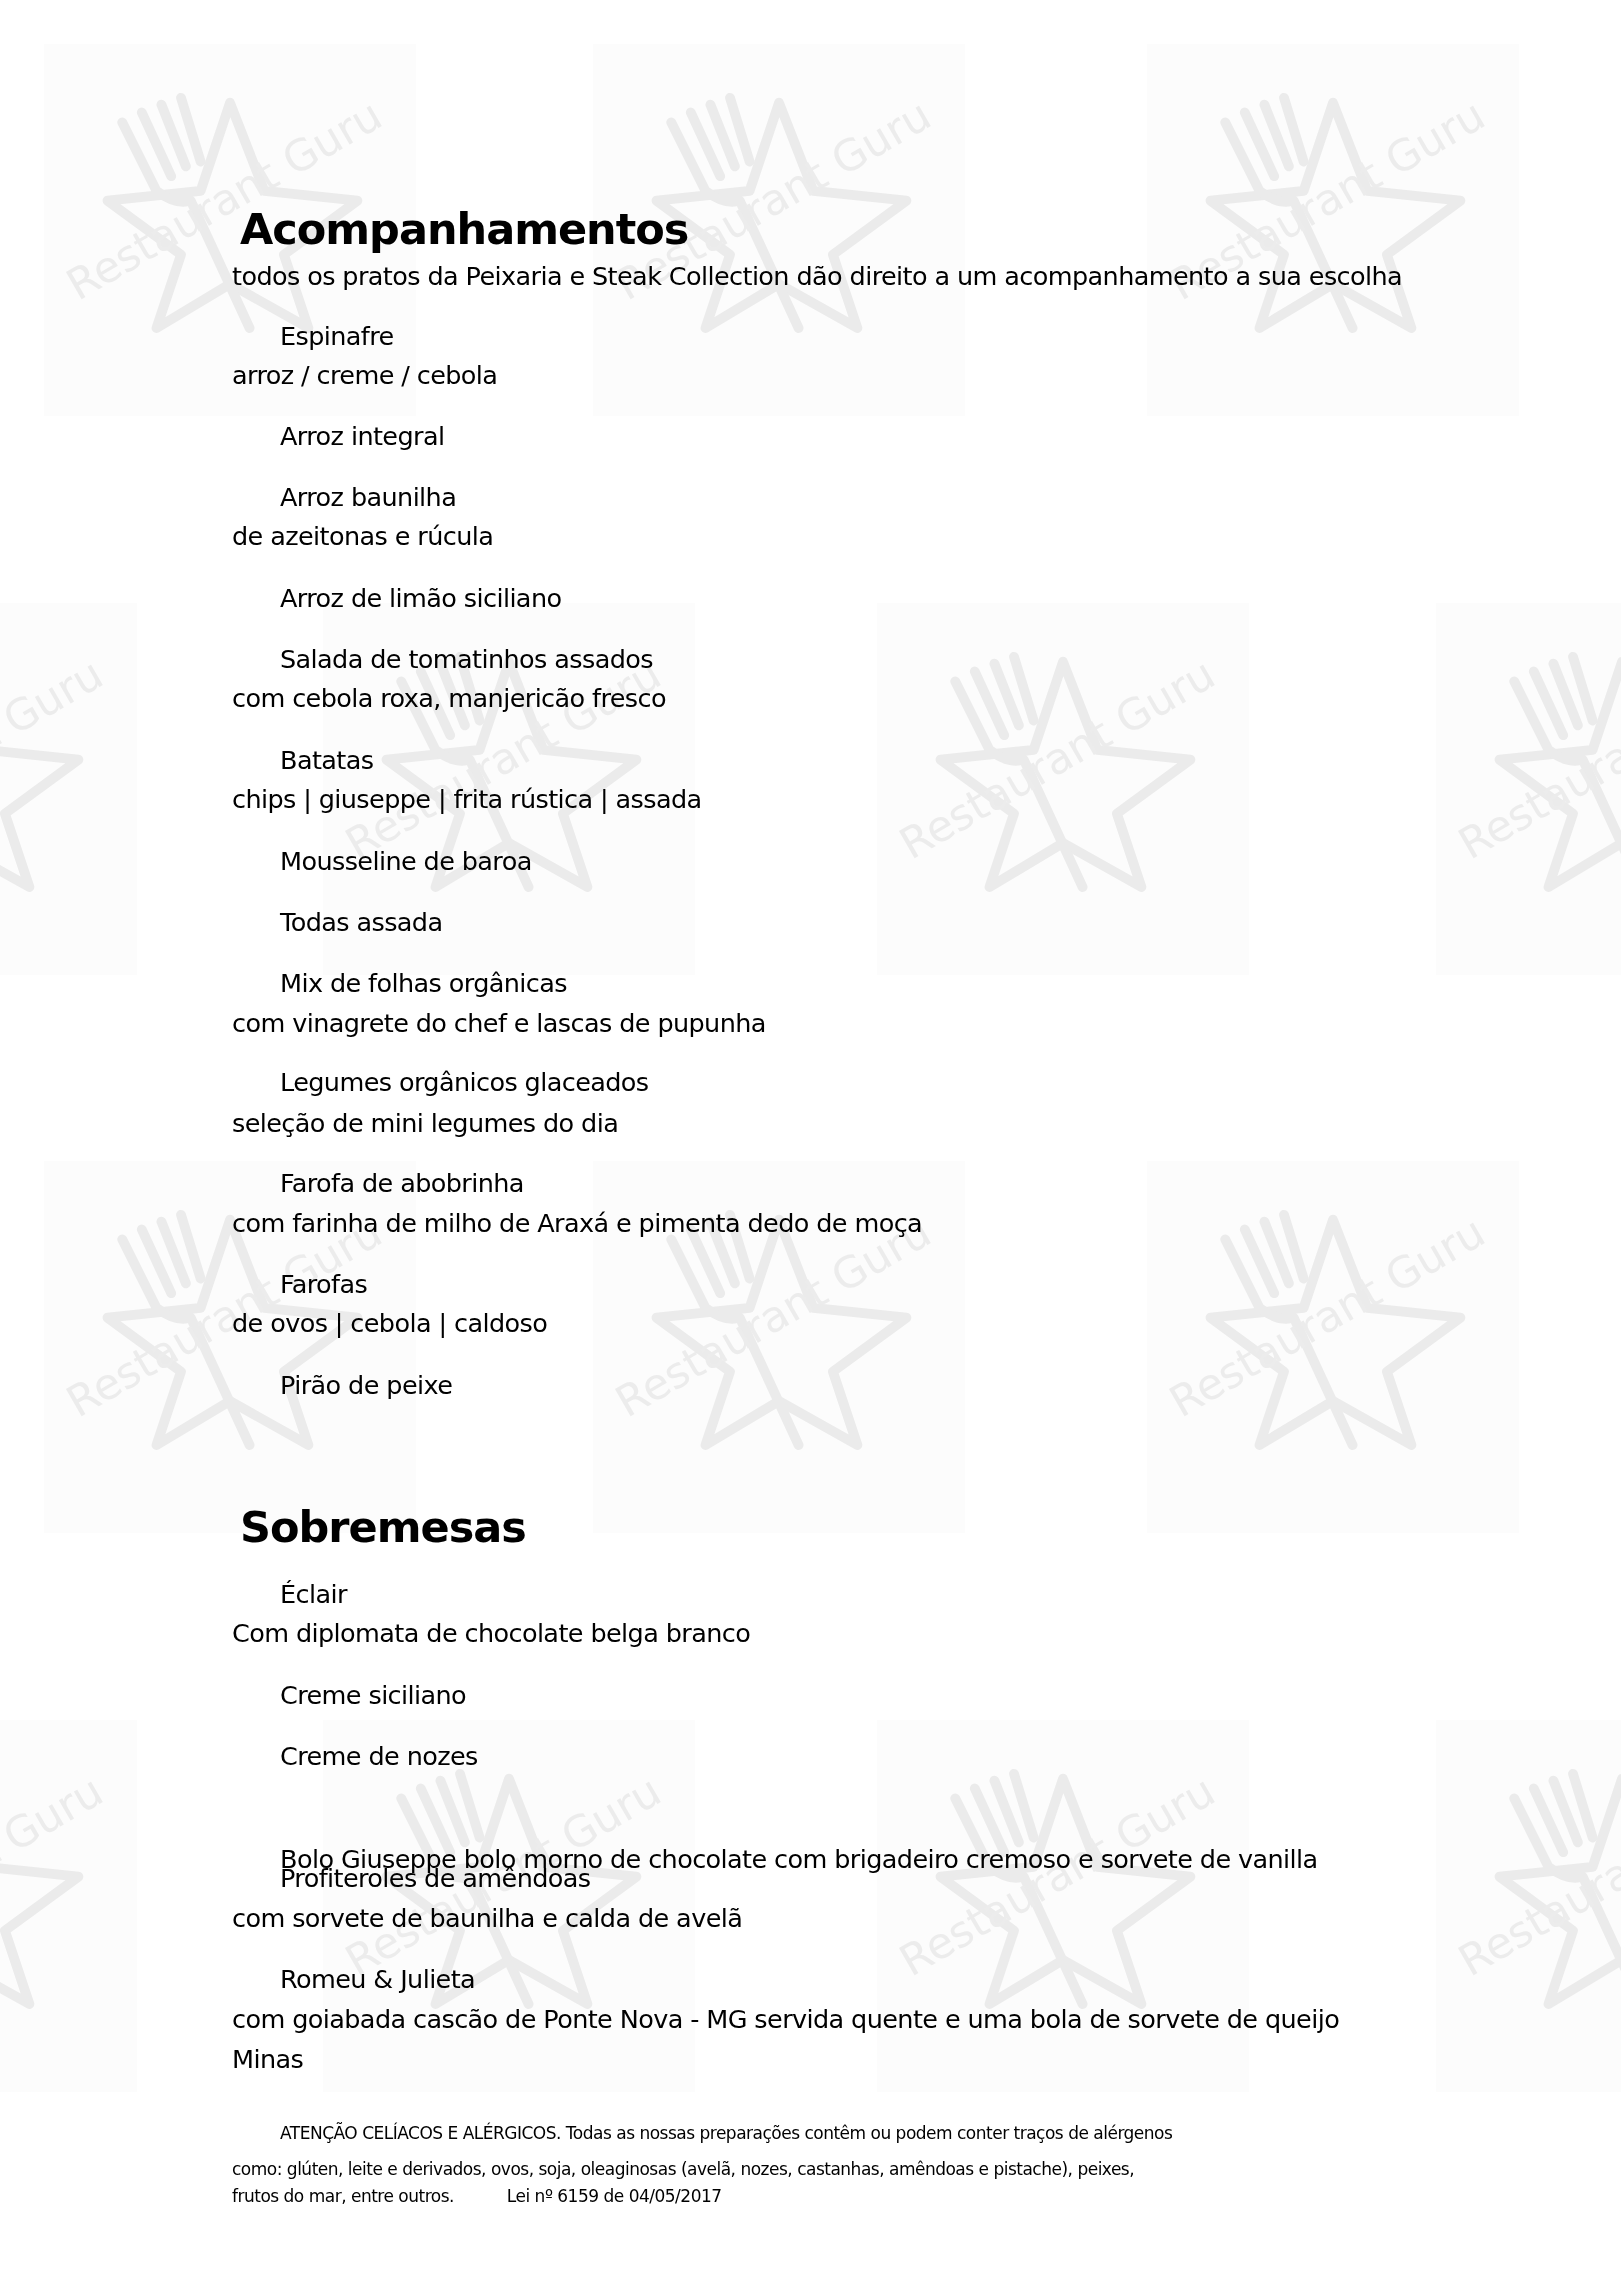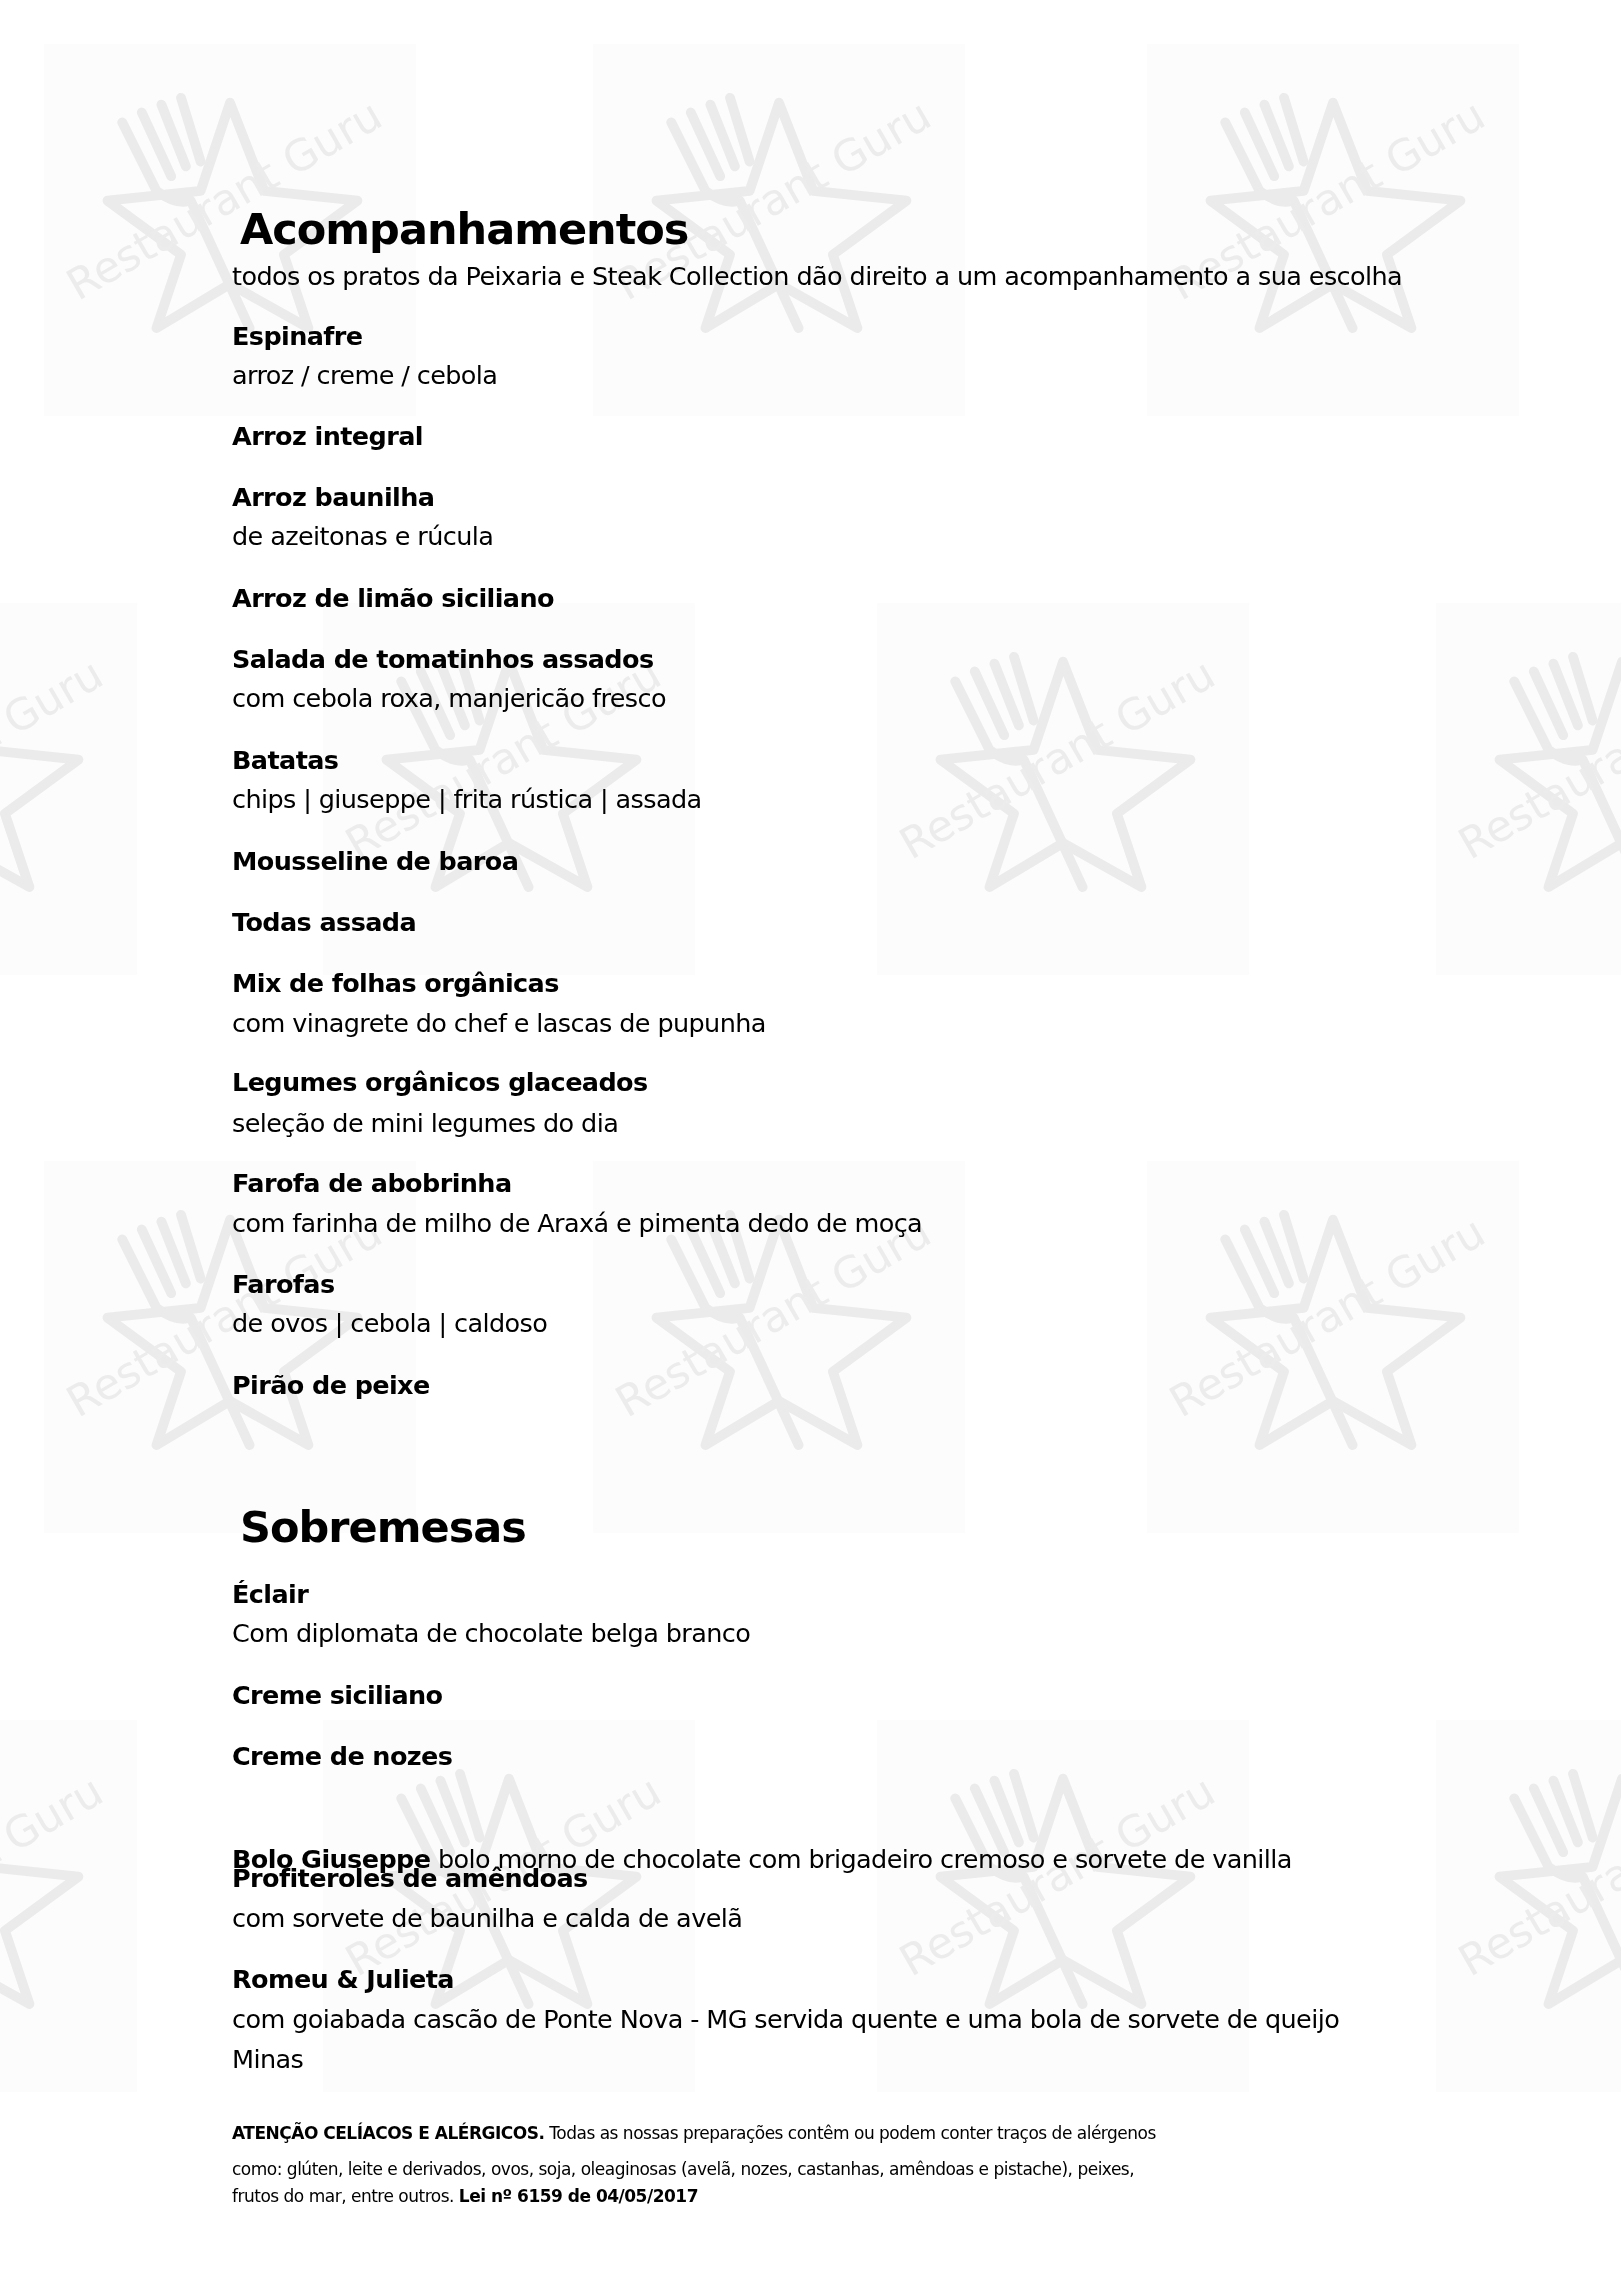--- a/index.html
+++ b/index.html
@@ -23,21 +23,21 @@
   .content { position: absolute; left: 232px; top: 0; width: 1176px; z-index: 1; }
   .section-title {
     position: absolute; left: 0; margin: 8px;
     font-family: "DejaVu Sans", sans-serif; font-weight: bold;
     font-size: 43px; letter-spacing: -1px;
   }
   .line {
     position: absolute; left: 0; white-space: nowrap;
     font-family: "DejaVu Sans", sans-serif; font-size: 25.5px; letter-spacing: -0.6px;
   }
-  .b { font-weight: bold; }
+  .b { font-weight: normal; margin-left: 48px; }
   .footer { position: absolute; left: 0; font-family: "DejaVu Sans", sans-serif; font-size: 17px; letter-spacing: -0.5px; white-space: nowrap; }
 </style>
 </head>
 <body>
 
 <div class="watermarks">
 
   <div class="wm" style="left:44px;top:44px">
     <svg viewBox="0 0 300 260">
         <g fill="none" stroke="#ebebeb" stroke-width="10" stroke-linecap="round" stroke-linejoin="round">

